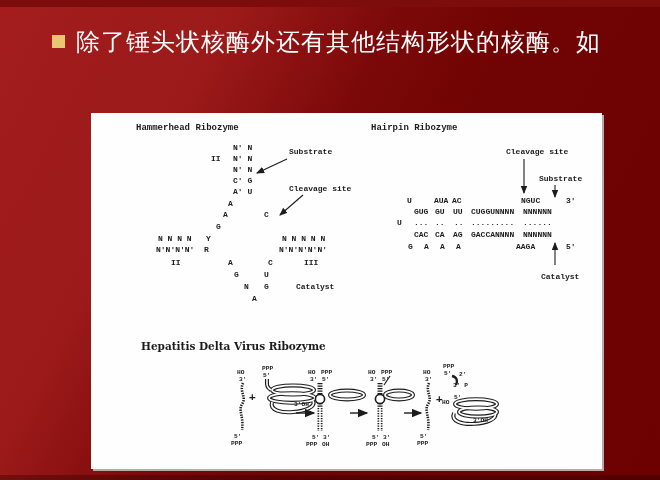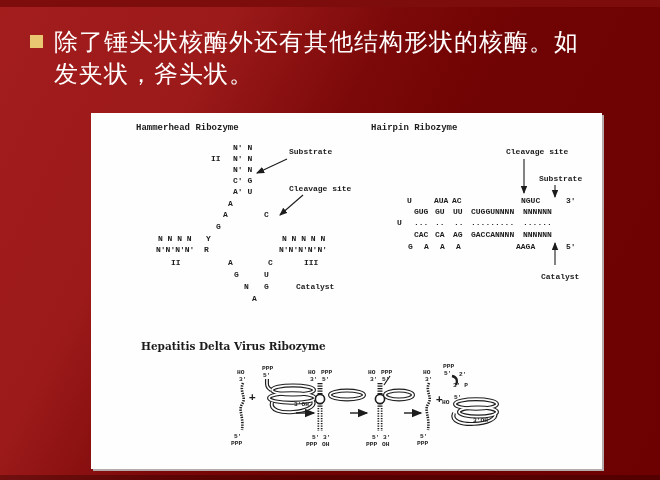--- a/index.html
+++ b/index.html
@@ -3,21 +3,21 @@
 <meta charset="utf-8">
 <style>
   html,body{margin:0;padding:0;background:#333;}
   .slide{
     position:relative;width:660px;height:480px;overflow:hidden;
     background:linear-gradient(118deg,#a31d1d 0%,#9c1a1a 26%,#7c0909 44%,#700303 58%,#6d0101 100%);
     font-family:"Liberation Sans",sans-serif;
   }
   .top-strip{position:absolute;left:0;top:0;width:660px;height:7px;background:#7d0d0d;}
   .bottom-strip{position:absolute;left:0;bottom:0;width:660px;height:5px;background:rgba(40,0,0,.35);}
-  .bullet-row{position:absolute;left:30px;top:26px;width:590px;display:flex;}
+  .bullet-row{position:absolute;left:52px;top:26px;width:590px;display:flex;}
   .bullet-sq{width:13px;height:13px;margin-top:9px;margin-right:11px;flex:0 0 13px;background:#e9c672;}
   .slide-title{color:#ffffff;font-size:24px;line-height:32px;letter-spacing:1px;}
   .figure-box{
     position:absolute;left:83px;top:113px;width:511px;height:356px;background:#fefefe;
     box-shadow:2px 2px 0 #b6abab;
     margin-left:8px;
   }
   .figure-box svg{display:block;}
   text{fill:#1c1c1c;font-family:"Liberation Mono","DejaVu Sans Mono",monospace;font-weight:bold;}
   .t8{font-size:8px;}
@@ -30,21 +30,20 @@
 </head>
 <body>
 
 <div class="slide">
   <div class="top-strip"></div>
 
   <div class="bullet-row">
     <span class="bullet-sq"></span>
     <div class="slide-title">
       <div>除了锤头状核酶外还有其他结构形状的核酶。如</div>
-      <div>发夹状，斧头状。</div>
     </div>
   </div>
 
   <div class="figure-box">
     <svg width="511" height="356" viewBox="0 0 511 356">
       <defs>
         <marker id="ah" markerWidth="9" markerHeight="8" refX="6.5" refY="3" orient="auto">
           <path d="M0,0 L7.5,3 L0,6 z" fill="#1c1c1c"></path>
         </marker>
       </defs>

